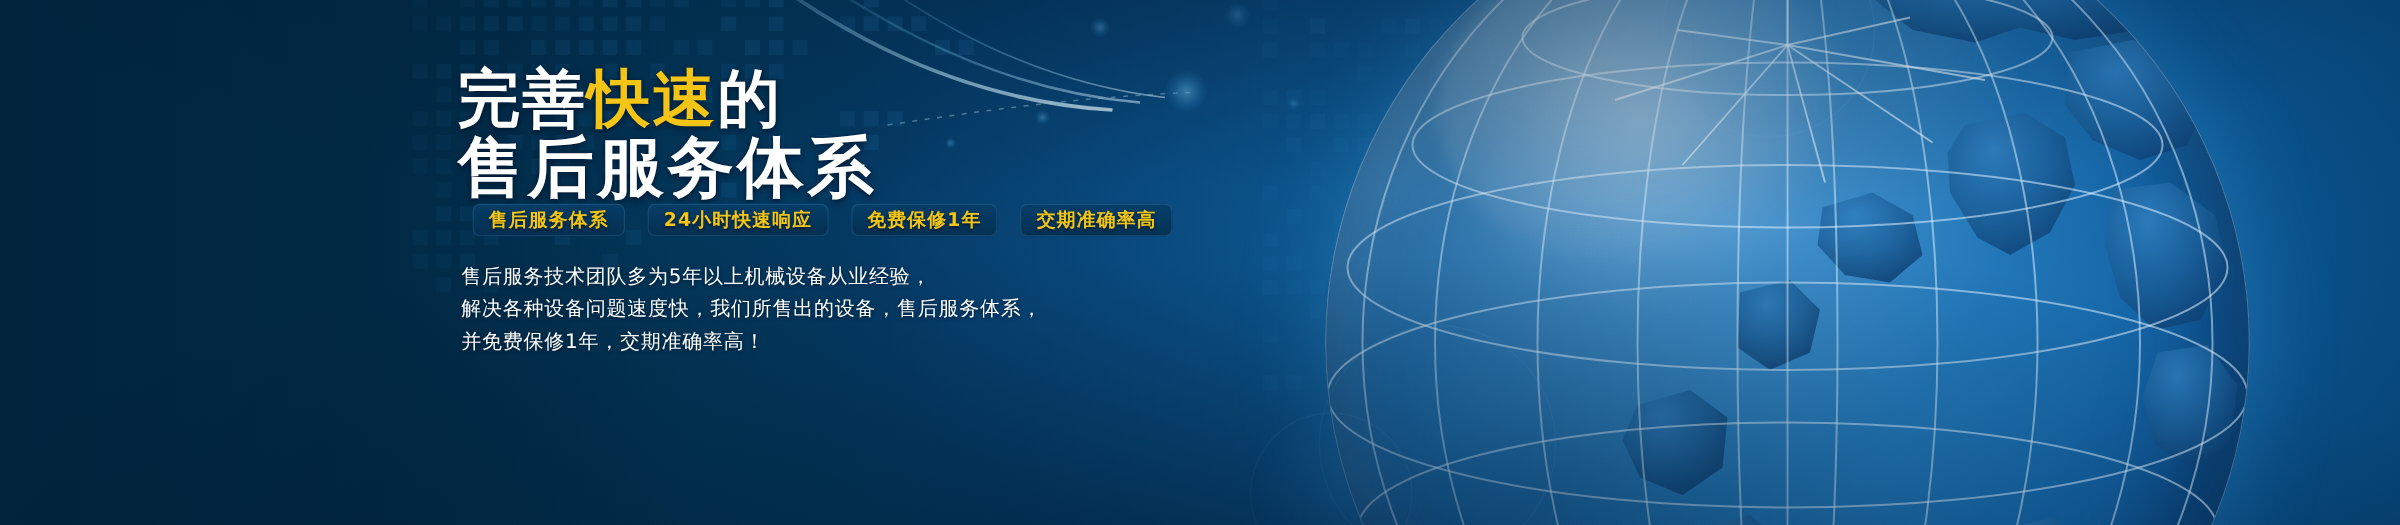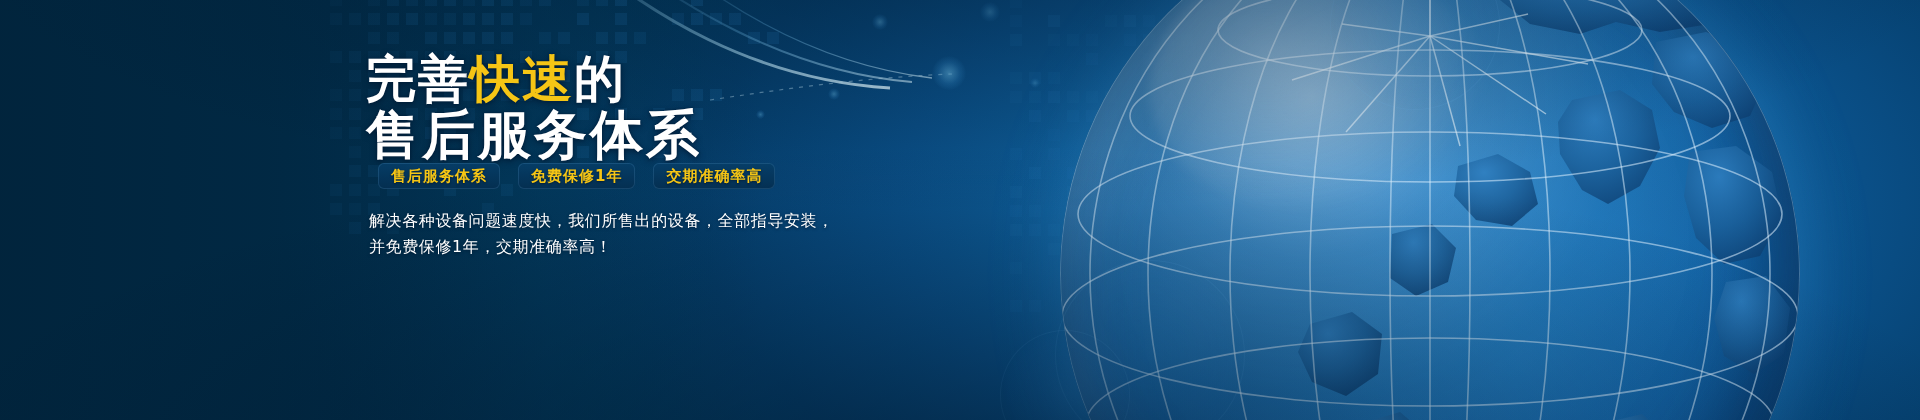--- a/index.html
+++ b/index.html
@@ -493,23 +493,25 @@
 
     <div class="headline">
       <span class="line line1">
         <span>完善</span><span class="hl-accent">快速</span><span class="hl-tail">的</span>
       </span>
       <span class="line line2">售后服务体系</span>
     </div>
 
     <div class="badges">
       <span class="badge">售后服务体系</span>
+      <span class="badge">24小时快速响应</span>
       <span class="badge">免费保修1年</span>
       <span class="badge">交期准确率高</span>
     </div>
 
     <div class="body-copy">
-      <p>解决各种设备问题速度快，我们所售出的设备，全部指导安装，</p>
+      <p>售后服务技术团队多为5年以上机械设备从业经验，</p>
+      <p>解决各种设备问题速度快，我们所售出的设备，售后服务体系，</p>
       <p>并免费保修1年，交期准确率高！</p>
     </div>
 
   </div>
 </div>
 
 </body></html>

